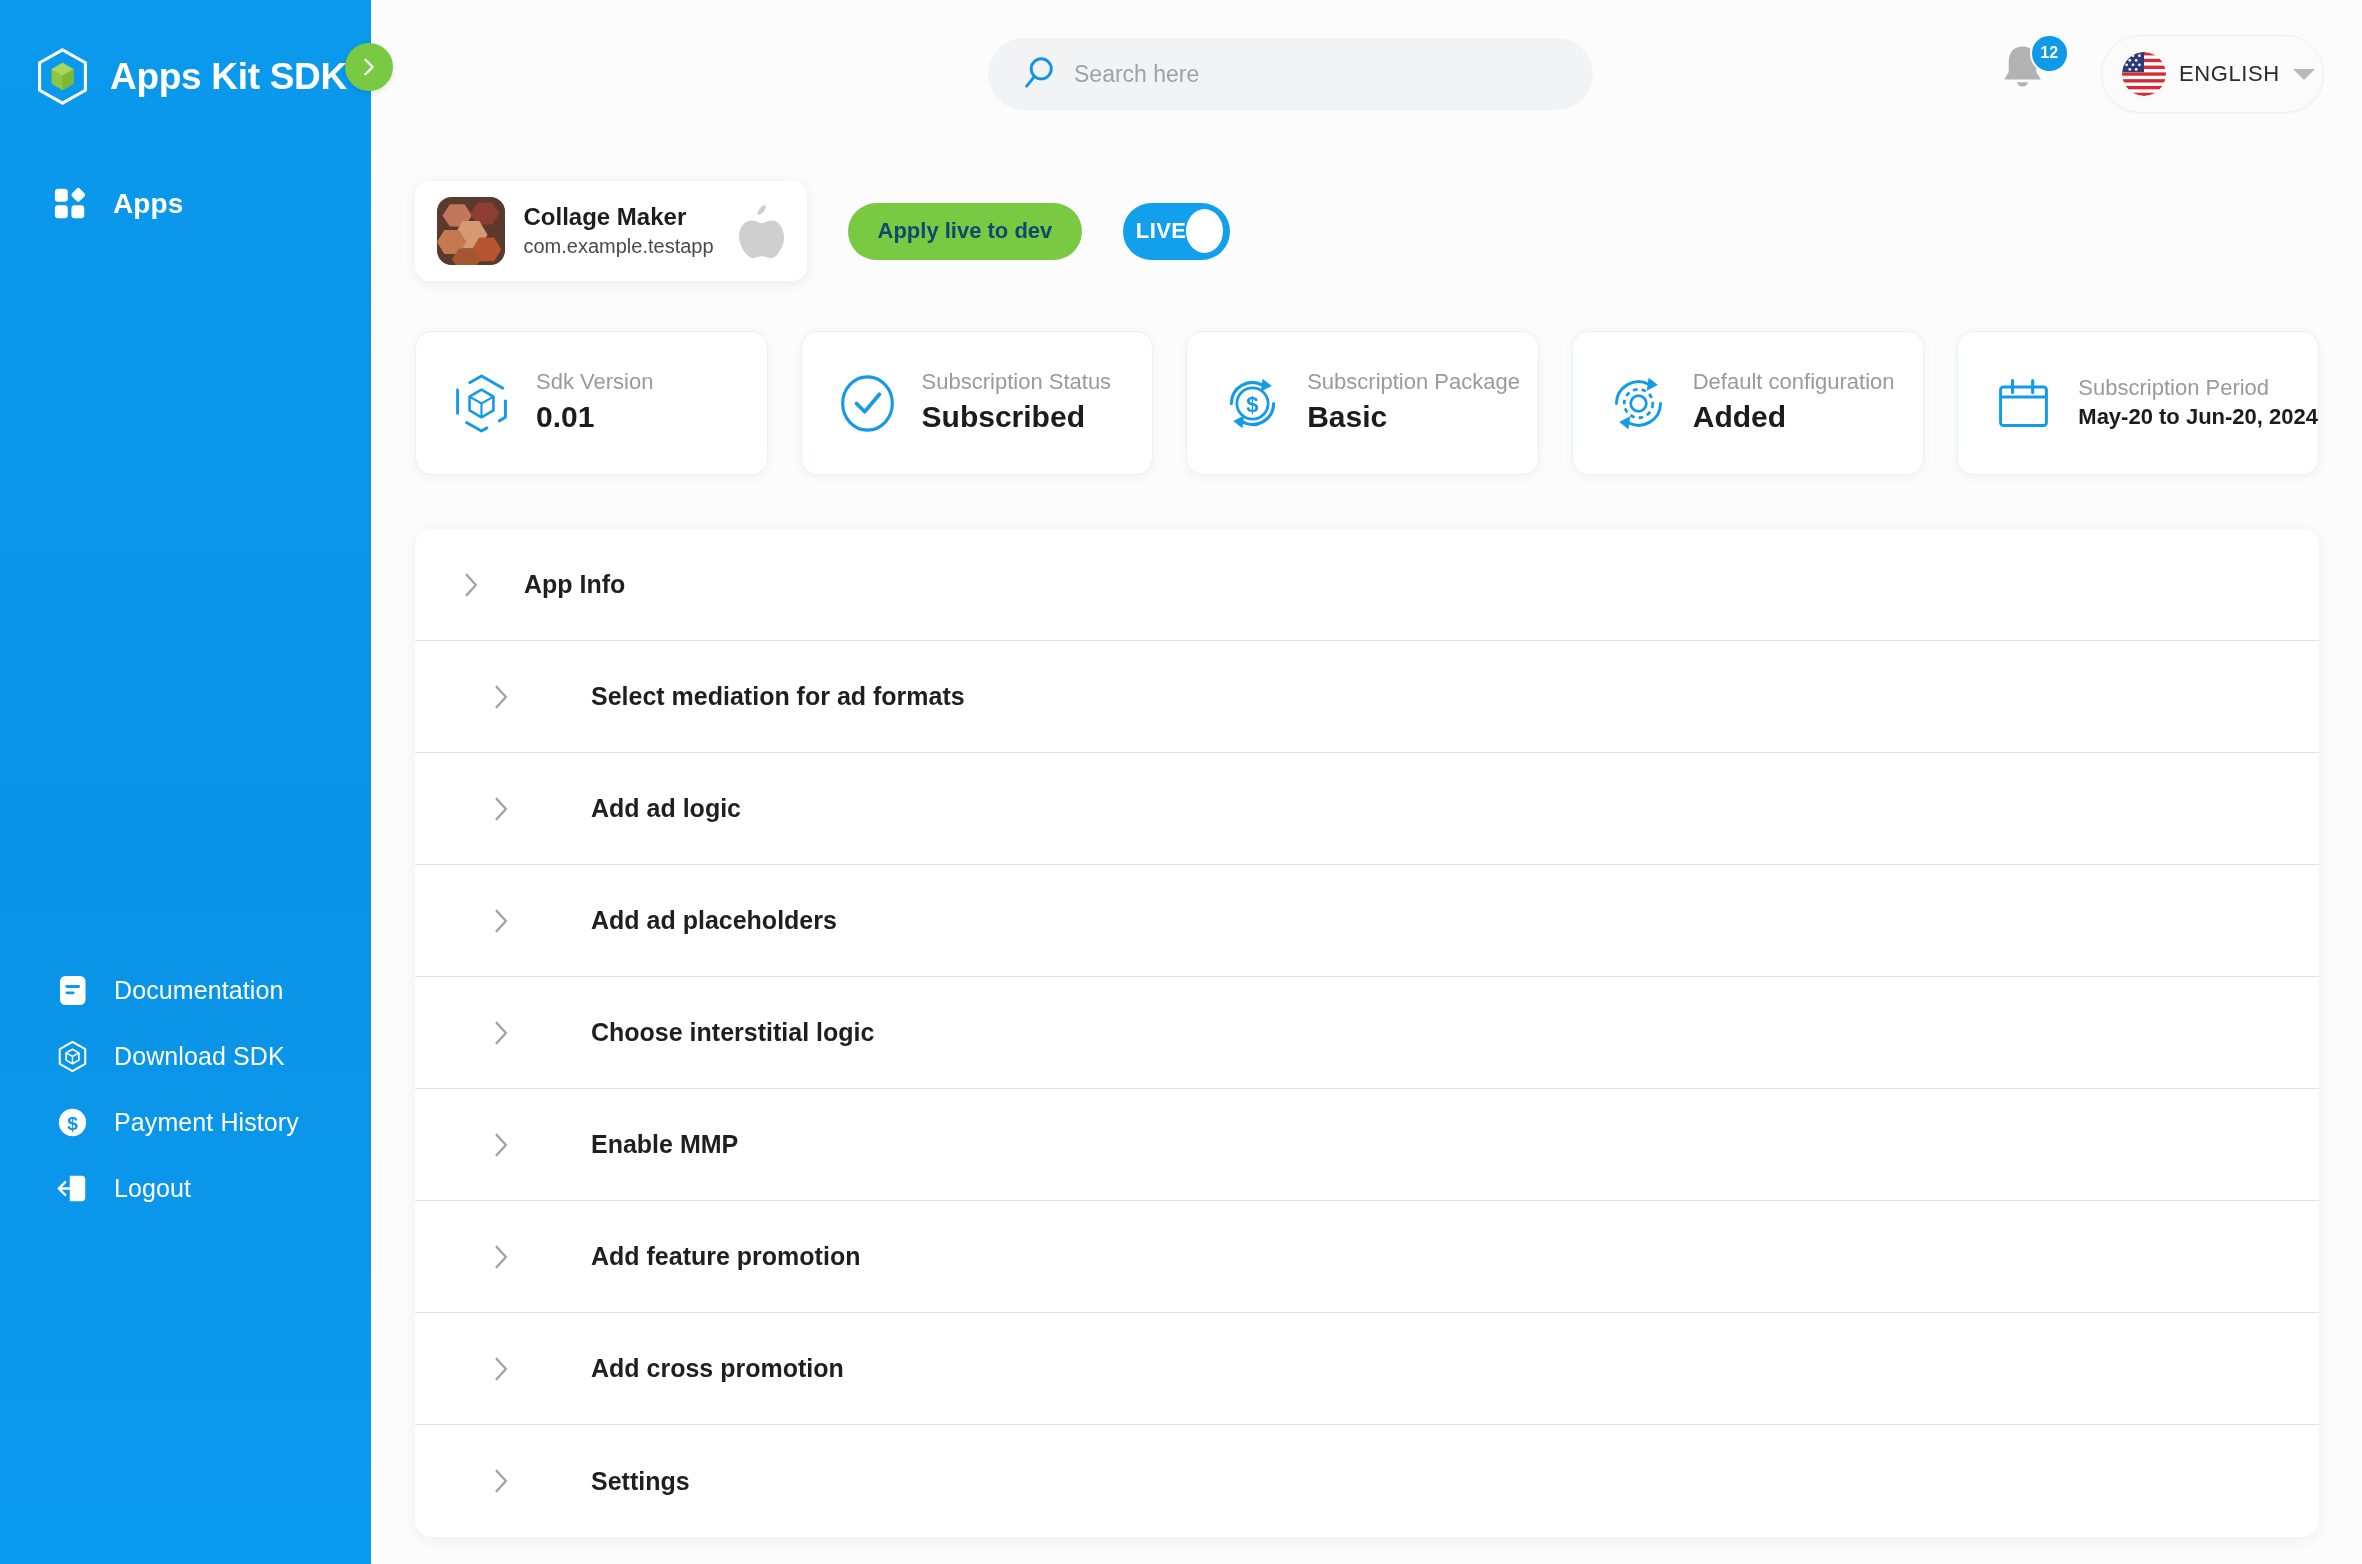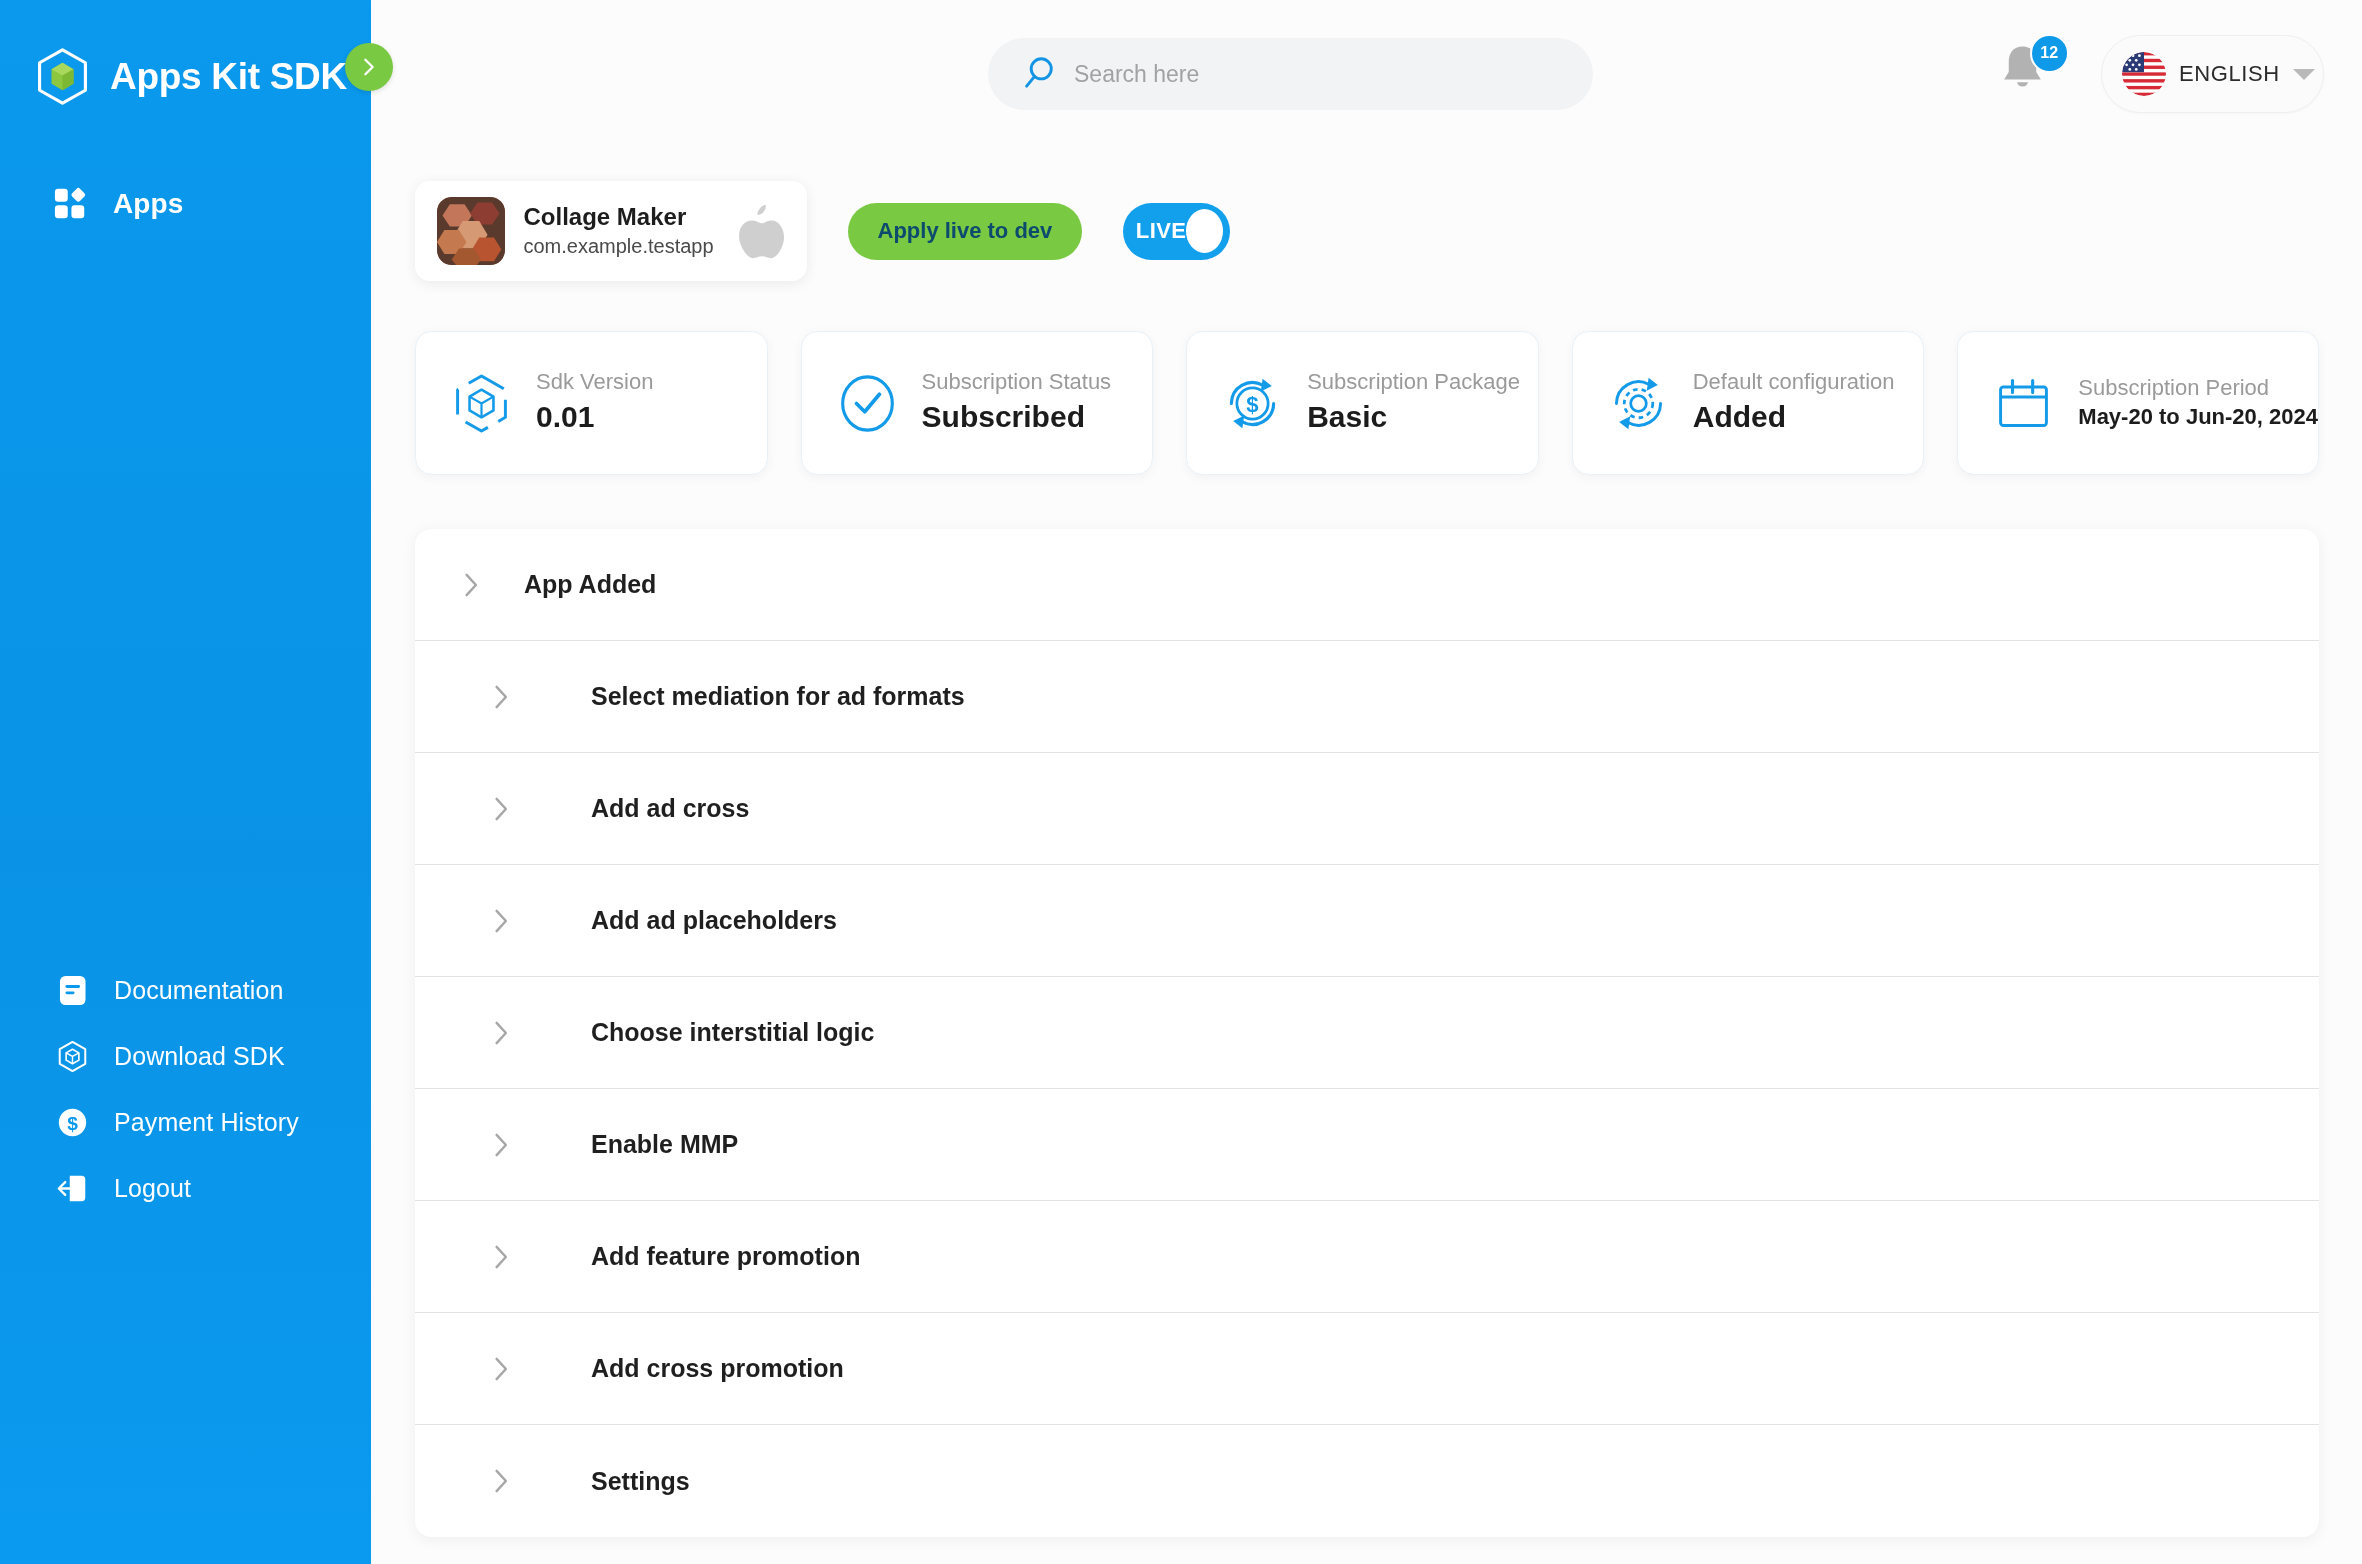--- a/index.html
+++ b/index.html
@@ -420,39 +420,39 @@
       </div>
 
       <div class="accordion">
 
         <div class="acc-row first">
           <span class="chev" style="margin-left:42px;">
             <svg width="18.5" height="26" viewBox="0 0 20 28">
                 <path d="M5 3 L15 14 L5 25" fill="none" stroke="#a6a6a6" stroke-width="2.6" stroke-linecap="round" stroke-linejoin="round"></path>
               </svg>
           </span>
-          <span class="acc-label" style="margin-left:39px;">App Added</span>
+          <span class="acc-label" style="margin-left:39px;">App Info</span>
         </div>
 
         <div class="acc-row">
           <span class="chev">
             <svg width="18.5" height="26" viewBox="0 0 20 28">
                 <path d="M5 3 L15 14 L5 25" fill="none" stroke="#a6a6a6" stroke-width="2.6" stroke-linecap="round" stroke-linejoin="round"></path>
               </svg>
           </span>
           <span class="acc-label">Select mediation for ad formats</span>
         </div>
 
         <div class="acc-row">
           <span class="chev">
             <svg width="18.5" height="26" viewBox="0 0 20 28">
                 <path d="M5 3 L15 14 L5 25" fill="none" stroke="#a6a6a6" stroke-width="2.6" stroke-linecap="round" stroke-linejoin="round"></path>
               </svg>
           </span>
-          <span class="acc-label">Add ad cross</span>
+          <span class="acc-label">Add ad logic</span>
         </div>
 
         <div class="acc-row">
           <span class="chev">
             <svg width="18.5" height="26" viewBox="0 0 20 28">
                 <path d="M5 3 L15 14 L5 25" fill="none" stroke="#a6a6a6" stroke-width="2.6" stroke-linecap="round" stroke-linejoin="round"></path>
               </svg>
           </span>
           <span class="acc-label">Add ad placeholders</span>
         </div>

